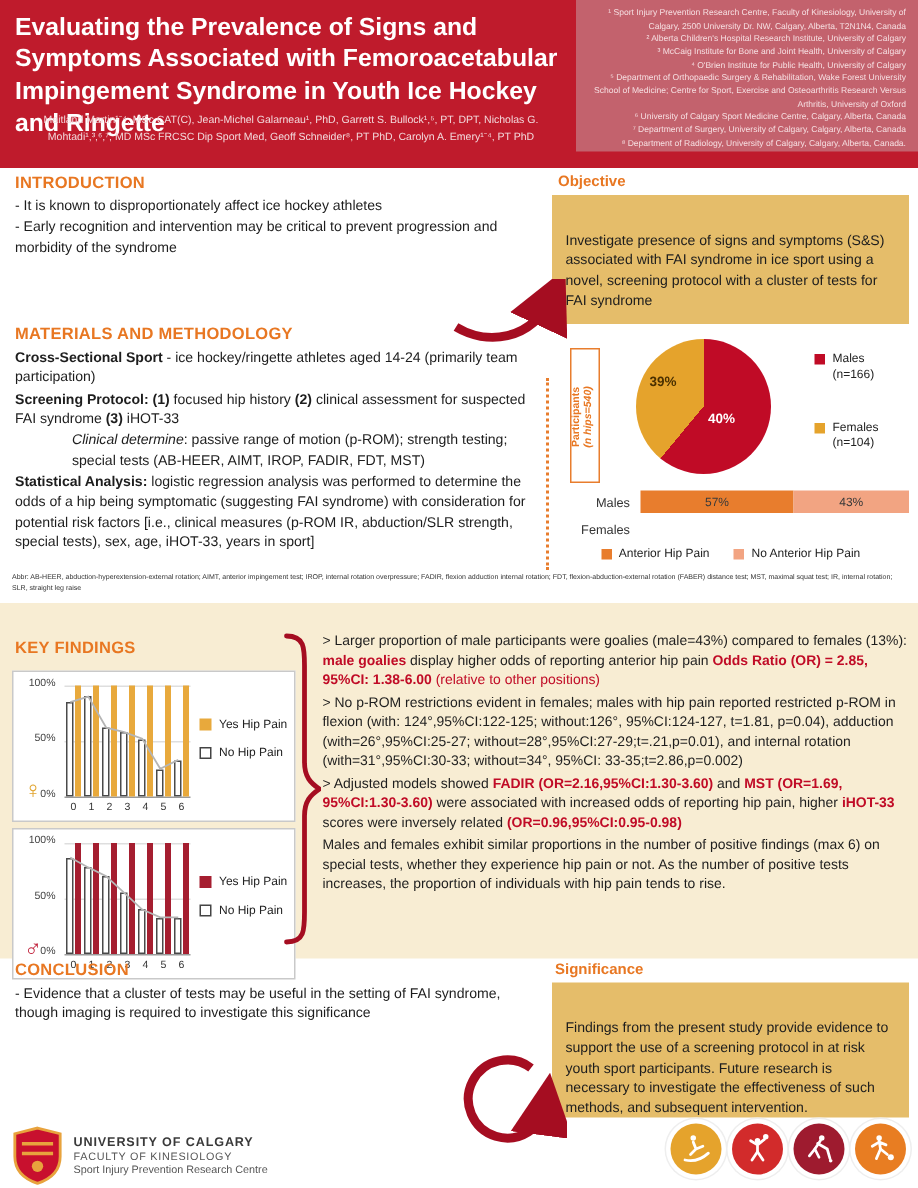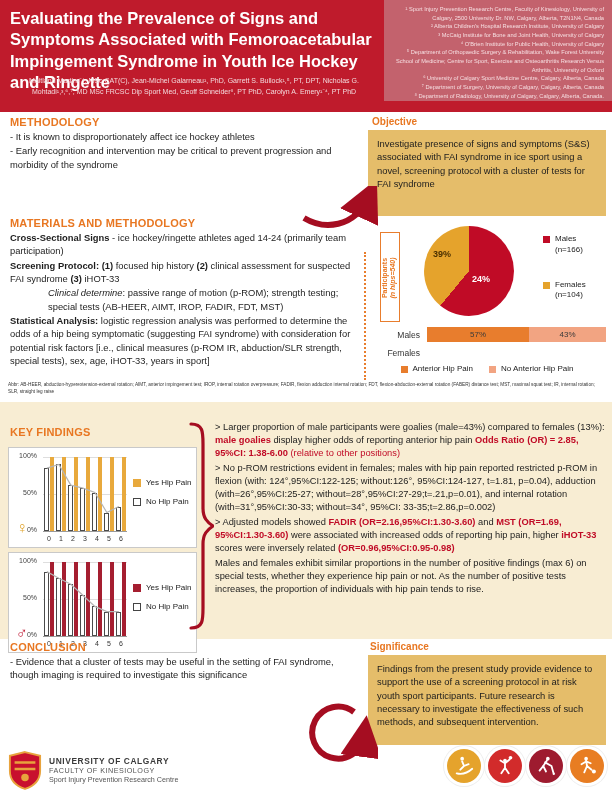--- a/index.html
+++ b/index.html
@@ -20,21 +20,21 @@
   .h-orange{font-size:11px;font-weight:bold;color:#e87722;letter-spacing:.2px;}
   .h-orange-sm{font-size:10px;font-weight:bold;color:#e87722;}
   .bodytext{font-size:9.4px;line-height:1.42;color:#1d1d1d;}
   .seg-b{font-weight:bold;}
   .seg-i{font-style:italic;}
   .seg-rb{font-weight:bold;color:#c00b26;}
   .seg-r{color:#c00b26;}
   .para{margin:0 0 1px 0;}
   .indent{margin-left:38px;}
 
-  .tanbox{background:#e5bd6a;box-sizing:border-box;padding:7px 9px;}
+  .tanbox{background:#e5bd6a;box-sizing:border-box;padding:23px 9px;}
 
   
   .dotted-divider{position:absolute;left:364px;top:252px;height:128px;width:0;
        border-left:2px dotted #e87d2d;}
   .part-box{position:absolute;left:380px;top:232px;width:18px;height:88px;
        border:1.5px solid #e87d2d;background:#fff;}
   .part-rot{position:absolute;left:-35px;top:36px;width:88px;height:18px;
        transform:rotate(-90deg);text-align:center;color:#e87722;font-weight:bold;
        font-size:7px;line-height:1.2;}
   .part-rot .l2{font-style:italic;}
@@ -103,57 +103,57 @@
       <div class="affil-line">² Alberta Children's Hospital Research Institute, University of Calgary</div>
       <div class="affil-line">³ McCaig Institute for Bone and Joint Health, University of Calgary</div>
       <div class="affil-line">⁴ O'Brien Institute for Public Health, University of Calgary</div>
       <div class="affil-line">⁵ Department of Orthopaedic Surgery &amp; Rehabilitation, Wake Forest University School of Medicine; Centre for Sport, Exercise and Osteoarthritis Research Versus Arthritis, University of Oxford</div>
       <div class="affil-line">⁶ University of Calgary Sport Medicine Centre, Calgary, Alberta, Canada</div>
       <div class="affil-line">⁷ Department of Surgery, University of Calgary, Calgary, Alberta, Canada</div>
       <div class="affil-line">⁸ Department of Radiology, University of Calgary, Calgary, Alberta, Canada.</div>
     </div>
   </div>
 
-  <div class="abs h-orange" style="left:10px;top:116px;">METHODOLOGY</div>
+  <div class="abs h-orange" style="left:10px;top:116px;">INTRODUCTION</div>
   <div class="abs bodytext" style="left:10px;top:130px;width:348px;">
     <div class="para">- It is known to disproportionately affect ice hockey athletes</div>
     <div class="para">- Early recognition and intervention may be critical to prevent progression and morbidity of the syndrome</div>
   </div>
 
   <div class="abs h-orange-sm" style="left:372px;top:116px;">Objective</div>
   <div class="abs tanbox bodytext" style="left:368px;top:130px;width:238px;height:86px;">Investigate presence of signs and symptoms (S&amp;S) associated with FAI syndrome in ice sport using a novel, screening protocol with a cluster of tests for FAI syndrome</div>
 
   <svg class="abs" style="left:300px;top:186px;" width="78" height="44" viewBox="0 0 78 44">
     <defs>
         <marker id="ah1" markerWidth="7" markerHeight="7" refX="3.5" refY="3.5" orient="auto">
           <path d="M0,0 L7,3.5 L0,7 Z" fill="#a50d21"></path>
         </marker>
       </defs>
     <path d="M4,32 C24,44 54,42 68,12" stroke="#a50d21" stroke-width="6" fill="none" marker-end="url(#ah1)"></path>
   </svg>
 
   <div class="abs h-orange" style="left:10px;top:217px;">MATERIALS AND METHODOLOGY</div>
   <div class="abs bodytext" style="left:10px;top:231px;width:352px;">
-    <div class="para"><span class="seg-b">Cross-Sectional Signs</span><span> - ice hockey/ringette athletes aged 14-24 (primarily team participation)</span></div>
+    <div class="para"><span class="seg-b">Cross-Sectional Sport</span><span> - ice hockey/ringette athletes aged 14-24 (primarily team participation)</span></div>
     <div class="para"><span class="seg-b">Screening Protocol: (1)</span><span> focused hip history </span><span class="seg-b">(2)</span><span> clinical assessment for suspected FAI syndrome </span><span class="seg-b">(3)</span><span> iHOT-33</span></div>
     <div class="para indent"><span class="seg-i">Clinical determine</span><span>: passive range of motion (p-ROM); strength testing; special tests (AB-HEER, AIMT, IROP, FADIR, FDT, MST)</span></div>
     <div class="para"><span class="seg-b">Statistical Analysis:</span><span> logistic regression analysis was performed to determine the odds of a hip being symptomatic (suggesting FAI syndrome) with consideration for potential risk factors [i.e., clinical measures (p-ROM IR, abduction/SLR strength, special tests), sex, age, iHOT-33, years in sport]</span></div>
   </div>
 
   <div class="dotted-divider"></div>
 
   <div class="part-box">
     <div class="part-rot">
       <div>Participants</div>
       <div class="l2">(n hips=540)</div>
     </div>
   </div>
 
   <div class="pie" id="sex-pie" style="background: conic-gradient(rgb(192, 11, 38) 0deg, rgb(192, 11, 38) 61%, rgb(229, 163, 44) 61%, rgb(229, 163, 44) 100%);">
-    <span class="pie-label" style="left:48px;top:48px;color:#ffffff;">24%</span>
+    <span class="pie-label" style="left:48px;top:48px;color:#ffffff;">40%</span>
     <span class="pie-label" style="left:9px;top:23px;color:#4a3000;">39%</span>
   </div>
   <div class="pie-legend">
     <div class="legend-item">
       <span class="swatch" style="background: rgb(192, 11, 38);"></span>
       <span>
         <span style="display:block">Males</span>
         <span style="display:block">(n=166)</span>
       </span>
     </div>

